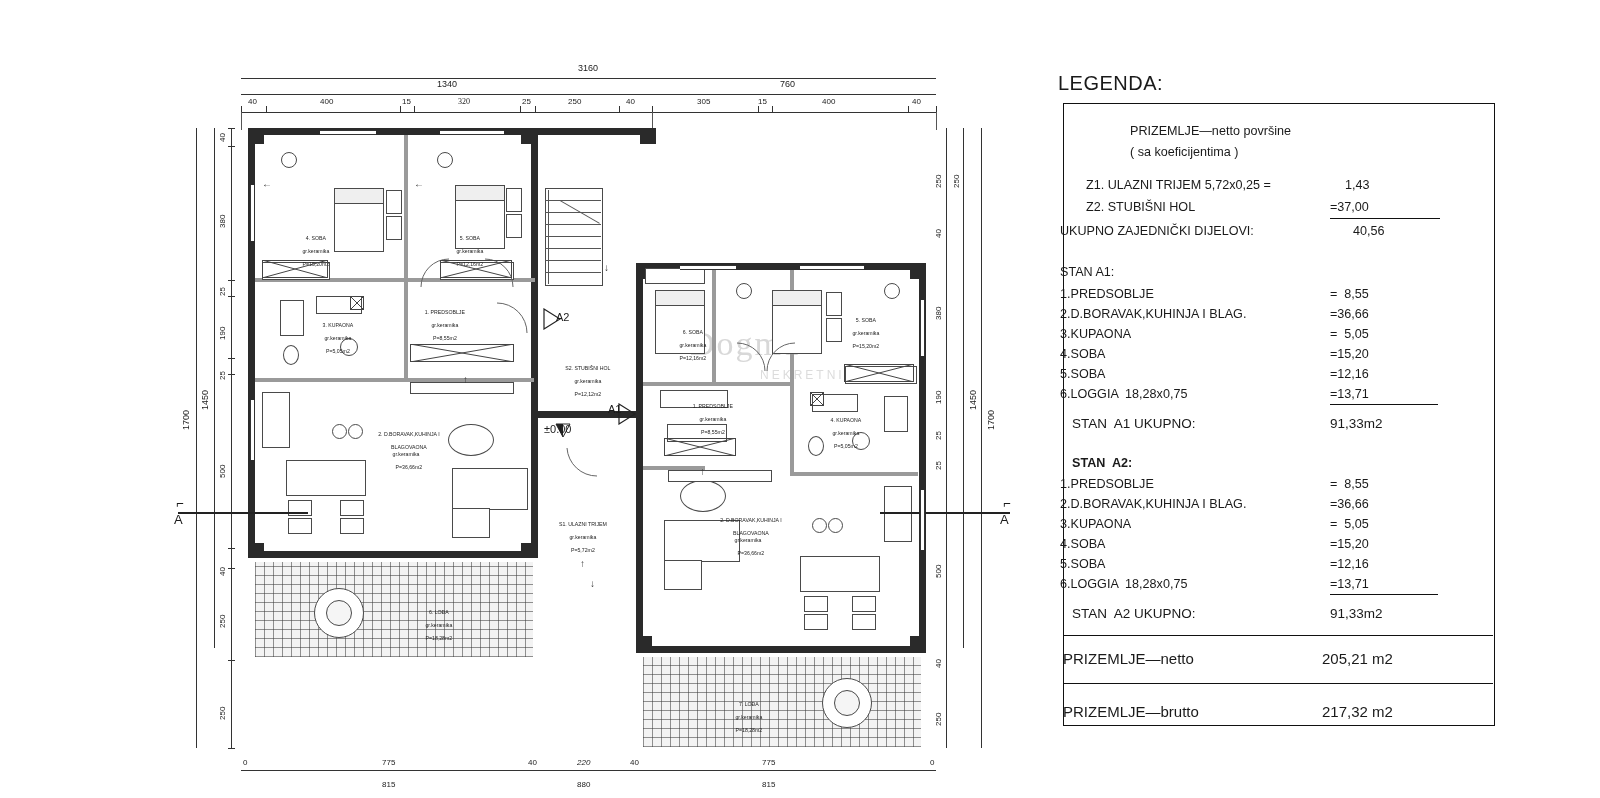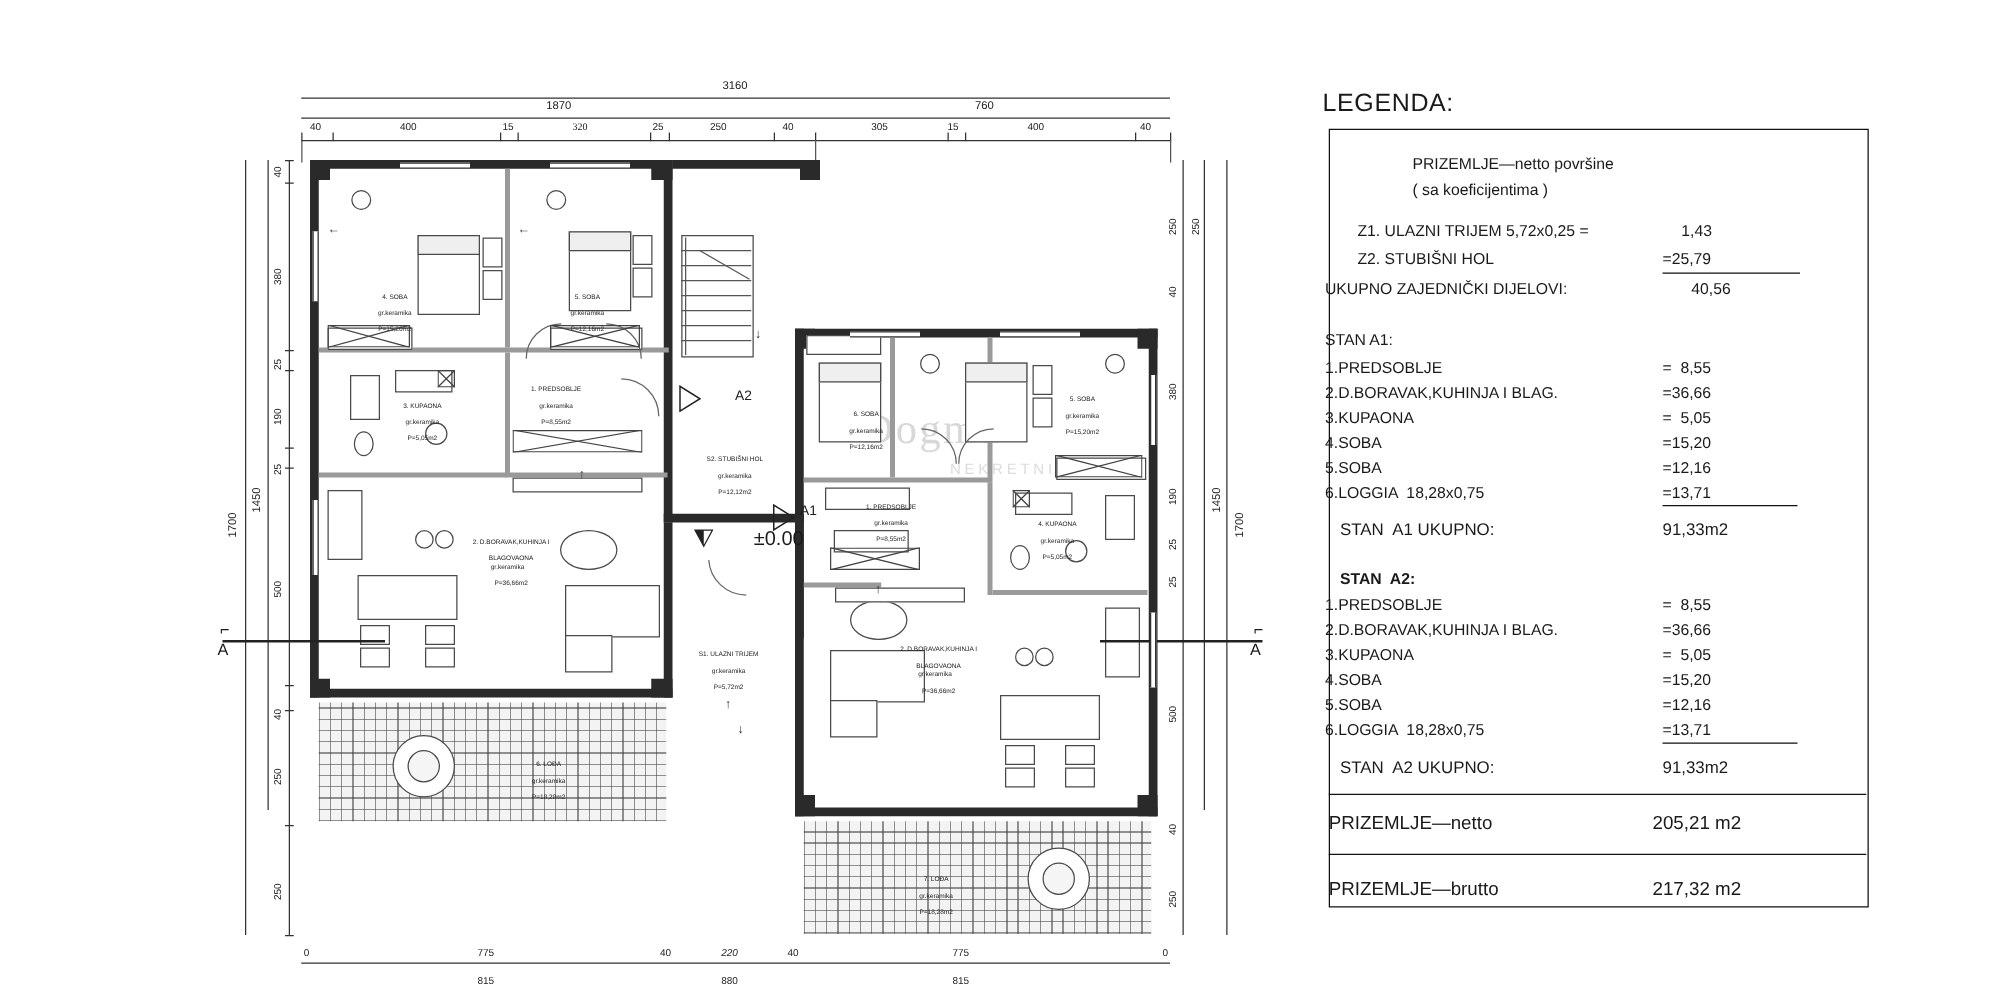--- a/index.html
+++ b/index.html
@@ -5,21 +5,21 @@
   html,body{margin:0;padding:0;background:#ffffff;}
   body{width:1600px;height:798px;position:relative;overflow:hidden;
        font-family:"Liberation Sans", sans-serif;color:#1a1a1a;}
 
   .sheet{position:absolute;inset:0;background:#fff;}
 
   
   .abs{position:absolute;}
   .ln{position:absolute;background:#222;}
   .hln{height:1px;}
-  .txt{position:absolute;white-space:pre;font-size:9px;line-height:1.05;margin-left:32px;}
+  .txt{position:absolute;white-space:pre;font-size:9px;line-height:1.05;}
   .dimtxt{position:absolute;font-size:9px;white-space:pre;color:#222;}
   .roomtxt{position:absolute;font-size:5.2px;line-height:1.28;text-align:center;white-space:pre;color:#222;}
 
   
   .legend-box{position:absolute;left:1063px;top:103px;width:430px;height:621px;border:1.4px solid #111;}
   .legend-title{position:absolute;left:1058px;top:72px;font-size:20px;letter-spacing:.5px;}
   .lg-row{position:absolute;font-size:12.6px;white-space:pre;}
   .lg-val{position:absolute;font-size:12.6px;white-space:pre;}
   .lg-sep{position:absolute;height:1px;background:#111;}
   .lg-big{position:absolute;font-size:15px;white-space:pre;}
@@ -57,21 +57,21 @@
 
   <div class="legend-title">LEGENDA:</div>
   <div class="legend-box"></div>
 
   <div class="lg-row" style="left:1130px;top:124px;">PRIZEMLJE—netto površine</div>
   <div class="lg-row" style="left:1130px;top:145px;">( sa koeficijentima )</div>
 
   <div class="lg-row" style="left:1086px;top:178px;">Z1. ULAZNI TRIJEM 5,72x0,25 =</div>
   <div class="lg-val" style="left:1345px;top:178px;">1,43</div>
   <div class="lg-row" style="left:1086px;top:200px;">Z2. STUBIŠNI HOL</div>
-  <div class="lg-val" style="left:1330px;top:200px;">=25,79</div>
+  <div class="lg-val" style="left:1330px;top:200px;">=37,00</div>
   <div class="lg-sep" style="left:1330px;top:218px;width:110px;"></div>
   <div class="lg-row" style="left:1060px;top:224px;">UKUPNO ZAJEDNIČKI DIJELOVI:</div>
   <div class="lg-val" style="left:1353px;top:224px;">40,56</div>
 
   <div class="lg-row" style="left:1060px;top:265px;">STAN A1:</div>
   <div class="lg-row" style="left:1060px;top:287px;">1.PREDSOBLJE</div>
   <div class="lg-val" style="left:1330px;top:287px;">=  8,55</div>
   <div class="lg-row" style="left:1060px;top:307px;">2.D.BORAVAK,KUHINJA I BLAG.</div>
   <div class="lg-val" style="left:1330px;top:307px;">=36,66</div>
   <div class="lg-row" style="left:1060px;top:327px;">3.KUPAONA</div>
@@ -107,21 +107,21 @@
   <div class="lg-big" style="left:1063px;top:650px;">PRIZEMLJE—netto</div>
   <div class="lg-bigval" style="left:1322px;top:650px;">205,21 m2</div>
   <div class="lg-sep" style="left:1063px;top:683px;width:430px;"></div>
   <div class="lg-big" style="left:1063px;top:703px;">PRIZEMLJE—brutto</div>
   <div class="lg-bigval" style="left:1322px;top:703px;">217,32 m2</div>
 
   <div class="dimline" style="left:241px;top:78px;width:695px;"></div>
   <div class="dimtxt" style="left:578px;top:63px;">3160</div>
 
   <div class="dimline" style="left:241px;top:94px;width:411px;"></div>
-  <div class="dimtxt" style="left:437px;top:79px;">1870</div>
+  <div class="dimtxt" style="left:437px;top:79px;">1340</div>
   <div class="dimline" style="left:652px;top:94px;width:284px;"></div>
   <div class="dimtxt" style="left:780px;top:79px;">760</div>
 
   <div class="dimline" style="left:241px;top:112px;width:695px;"></div>
   <div class="tick" style="left:241px;top:106px;"></div>
     <div class="tick" style="left:266px;top:106px;"></div>
   <div class="tick" style="left:400px;top:106px;"></div>
     <div class="tick" style="left:414px;top:106px;"></div>
   <div class="tick" style="left:520px;top:106px;"></div>
     <div class="tick" style="left:535px;top:106px;"></div>
@@ -339,21 +339,21 @@
 
   <svg class="abs" style="left:618px;top:403px;" width="18" height="22">
     <polygon points="1,1 1,21 17,11" fill="none" stroke="#222" stroke-width="1.2"></polygon>
   </svg>
   <div class="txt" style="left:608px;top:404px;font-size:11px;">A1</div>
 
   <svg class="abs" style="left:555px;top:423px;" width="16" height="16">
     <path d="M1 1 L15 1 L8 14 Z" fill="#fff" stroke="#222" stroke-width="1"></path>
     <path d="M1 1 L8 14 L8 1 Z" fill="#222"></path>
   </svg>
-  <div class="txt" style="left:571px;top:424px;font-size:16px;">±0.00</div>
+  <div class="txt" style="left:544px;top:424px;font-size:11px;">±0.00</div>
 
   <div class="roomtxt" style="left:278px;top:228px;width:70px;">
     <span>4. SOBA</span><br>
     <span>gr.keramika</span><br>
     <span>P=15,20m2</span>
   </div>
 
   <div class="roomtxt" style="left:432px;top:228px;width:70px;">
     <span>5. SOBA</span><br>
     <span>gr.keramika</span><br>

